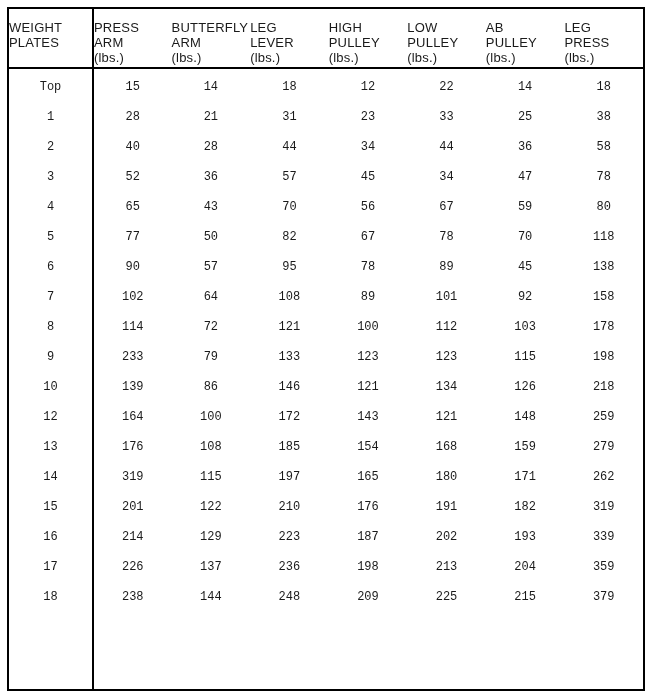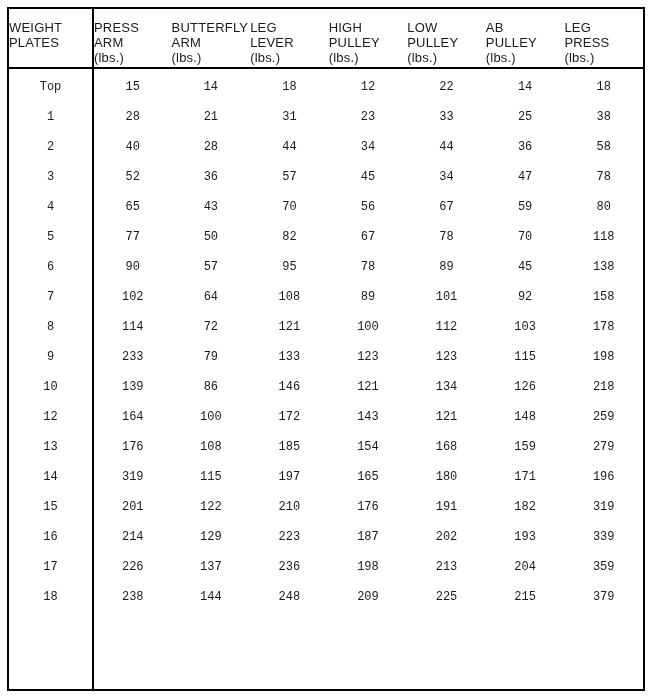--- a/index.html
+++ b/index.html
@@ -255,21 +255,21 @@
             <td>279</td>
           </tr>
           <tr class="data-row">
             <td class="first">14</td>
             <td>319</td>
             <td>115</td>
             <td>197</td>
             <td>165</td>
             <td>180</td>
             <td>171</td>
-            <td>196</td>
+            <td>262</td>
           </tr>
           <tr class="data-row">
             <td class="first">15</td>
             <td>201</td>
             <td>122</td>
             <td>210</td>
             <td>176</td>
             <td>191</td>
             <td>182</td>
             <td>319</td>

